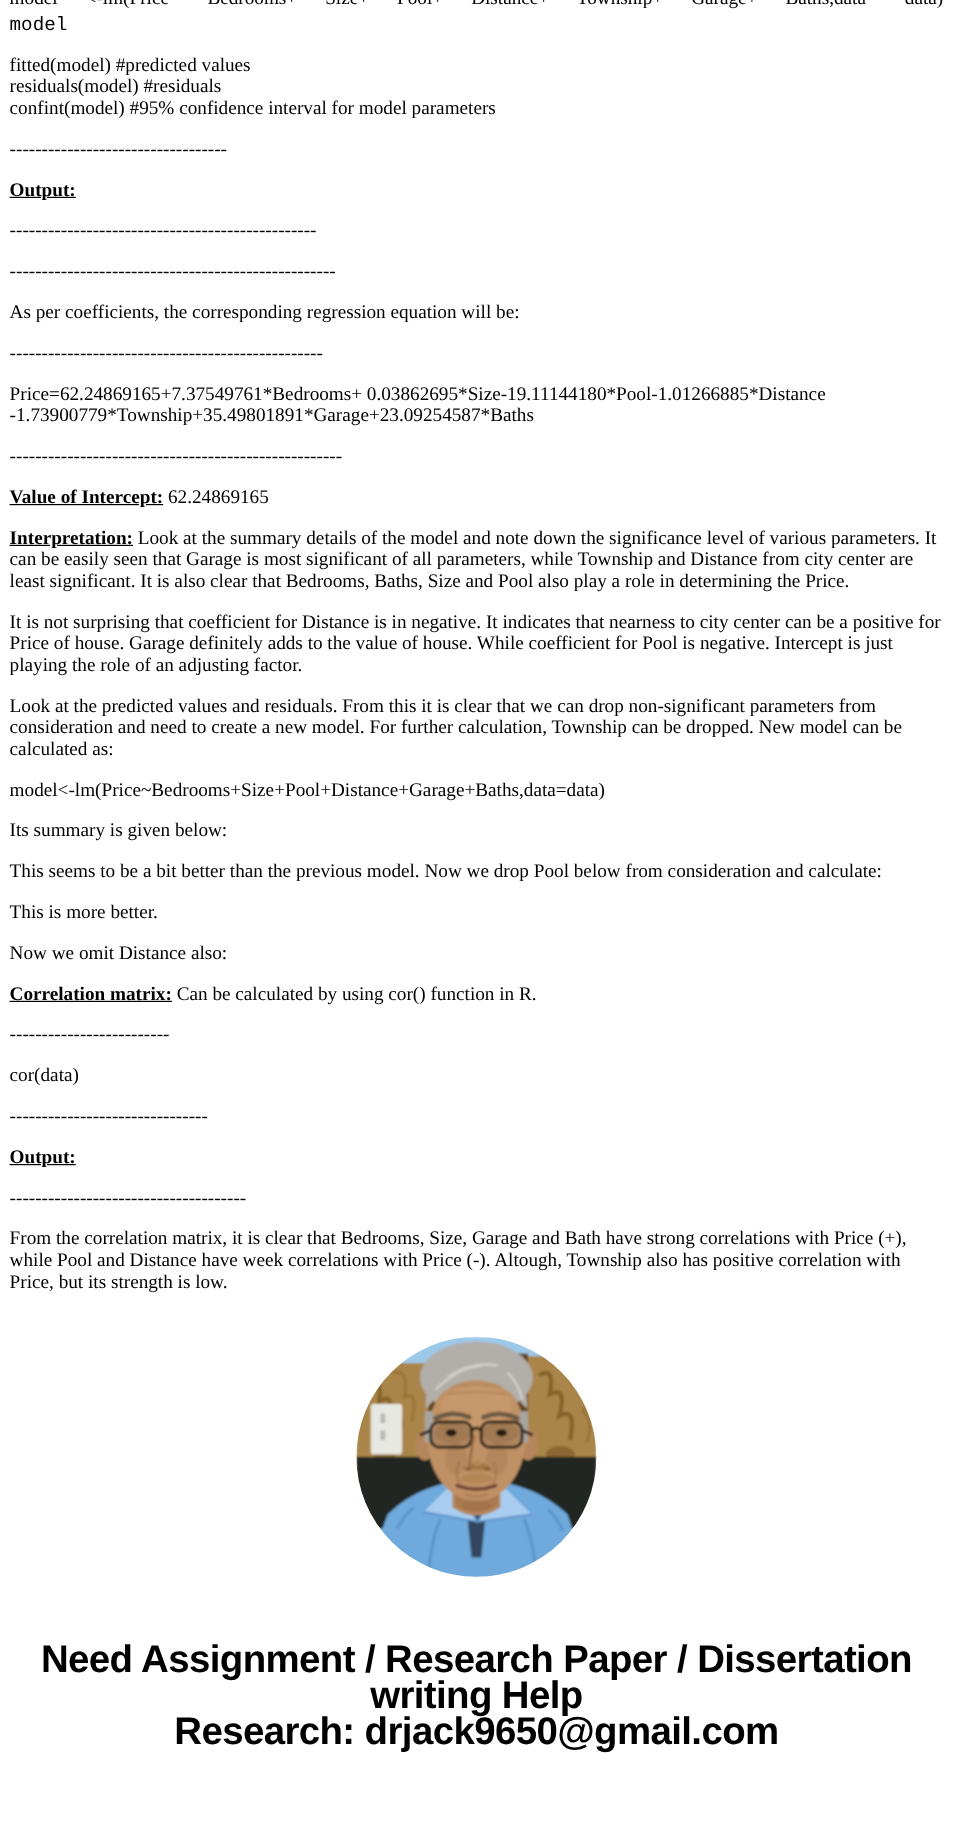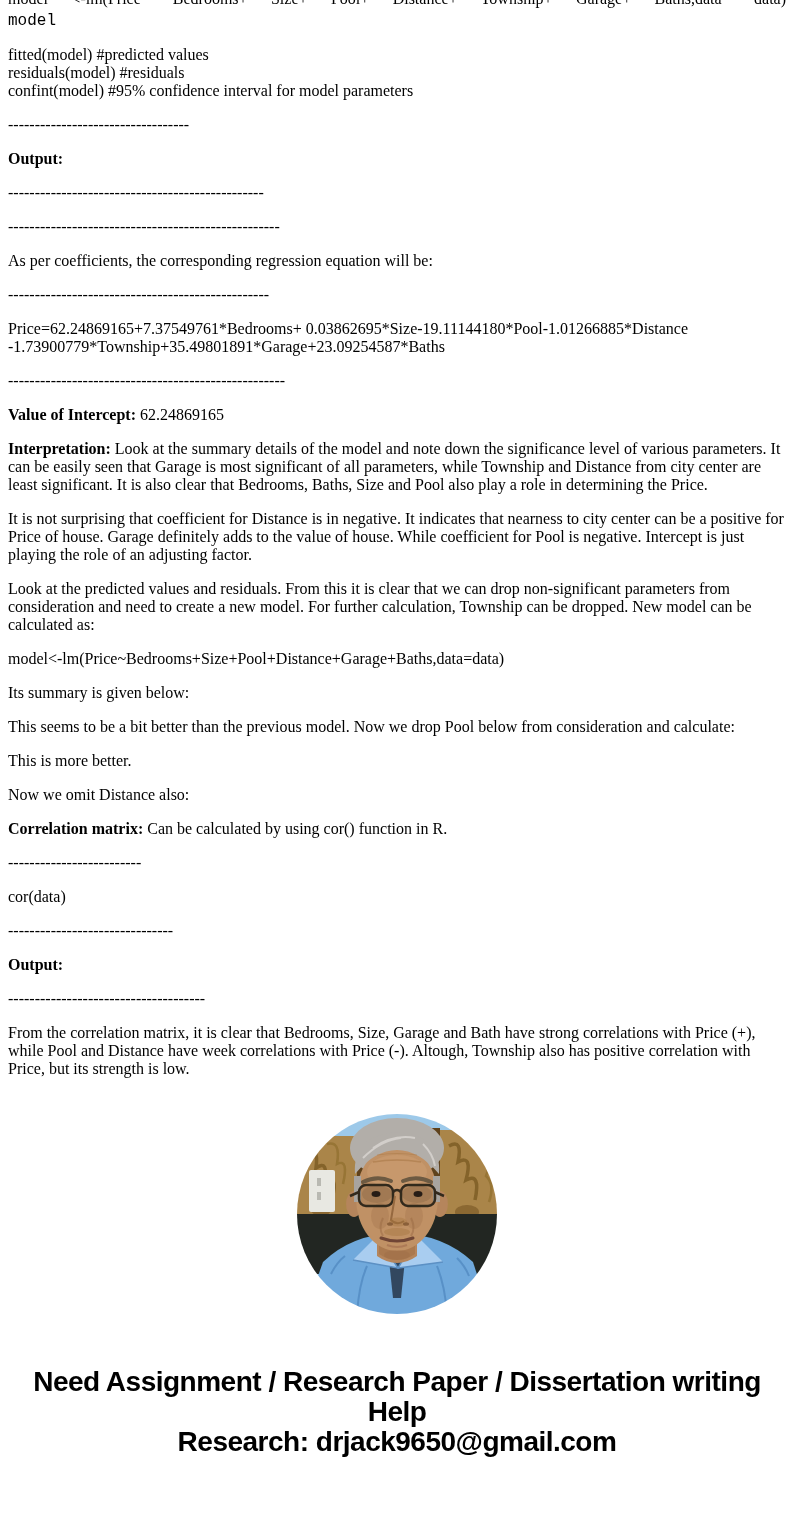--- a/index.html
+++ b/index.html
@@ -9,21 +9,21 @@
     box-sizing: border-box;
     padding: 0 8px;
     font-family: "Liberation Serif", "DejaVu Serif", serif;
     font-size: 16px;
     line-height: 18px;
     color: #000000;
     overflow-x: hidden;
   }
   .para { margin: 16px 0; }
   .codeline { margin: 0; }
-  b { font-weight: bold; }
+  b { font-weight: bold; text-decoration: underline; }
 
   
   .cutline-wrap { height: 12px; overflow: hidden; }
   .cutline {
     margin-top: -10px;
     text-align: justify;
     text-align-last: justify;
     white-space: normal;
   }
   .model-line { margin: 0; font-family: Liberation Mono, monospace; }
@@ -36,21 +36,21 @@
   }
   .photo-wrap svg { display: block; }
 
   
   .footer-banner {
     margin: 53px auto 0 auto;
     max-width: 750px;
     text-align: center;
     font-family: "Liberation Sans", "DejaVu Sans", sans-serif;
     font-weight: bold;
-    font-size: 28px;
+    font-size: 32px;
     line-height: 30px;
     letter-spacing: -0.5px;
     color: #000000;
   }
 </style>
 </head>
 <body>
 
 <div class="cutline-wrap">
   <div class="cutline">model &lt;-lm(Price~ Bedrooms+ Size+ Pool+ Distance+ Township+ Garage+ Baths,data= data)</div>

